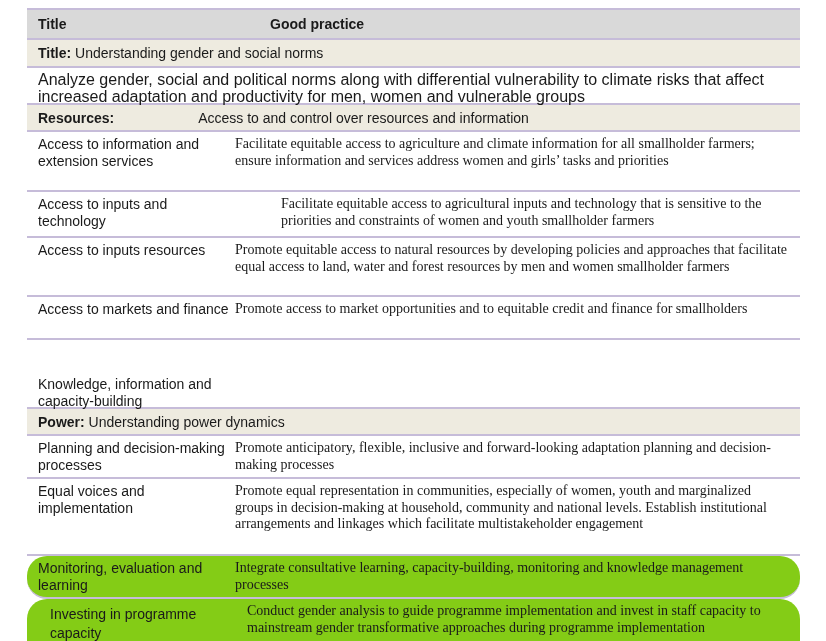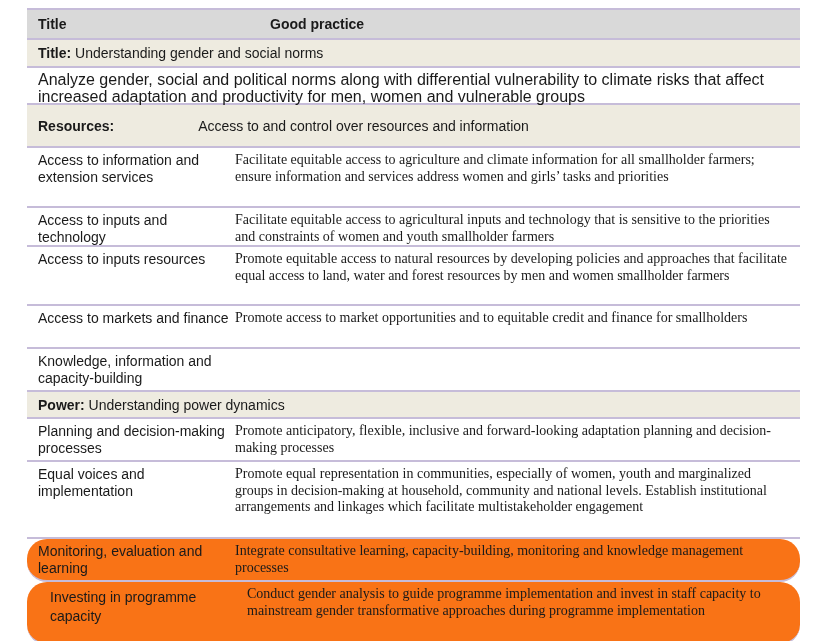--- a/index.html
+++ b/index.html
@@ -9,58 +9,58 @@
   .row { display: flex; border-bottom: 2px solid #c6bcd9; box-sizing: border-box; }
   .hdr { background: #d9d9d9; height: 30px; align-items: center; font-weight: bold; font-size: 14px; }
   .hdr .c1 { width: 220px; padding-left: 11px; }
   .hdr .c2 { padding-left: 12px; }
   .sec { background: #eeebe0; height: 28px; align-items: center; font-size: 14px; padding-left: 11px; }
   .sec b { font-weight: bold; }
   .full { padding: 4px 11px 3px 11px; font-size: 16px; line-height: 16.5px; }
   .dr { font-size: 14px; line-height: 16.5px; }
   .dr .c1 { width: 197px; padding: 4px 0 3px 11px; box-sizing: content-box; }
   .dr .c2 { flex: 1; padding: 4px 10px 3px 0; font-family: Liberation Serif, serif; }
-  .beige { background: #f97316; border-radius: 20px; }
+  .beige { background: #84cc16; border-radius: 20px; }
 </style>
 </head>
 <body>
 
 <div class="tbl">
   <div class="row hdr">
     <div class="c1">Title</div>
     <div class="c2">Good practice</div>
   </div>
 
   <div class="row sec">
     <b>Title:</b>&nbsp;<span>Understanding gender and social norms</span>
   </div>
   <div class="row full" style="height:37px;">
     <span>Analyze gender, social and political norms along with differential vulnerability to climate risks that affect increased adaptation and productivity for men, women and vulnerable groups</span>
   </div>
 
-  <div class="row sec" style="height:43px;gap:40px;">
+  <div class="row sec" style="height:27px;gap:40px;">
     <b>Resources:</b>&nbsp;<span>Access to and control over resources and information</span>
   </div>
   <div class="row dr" style="height:60px;justify-content:flex-end;">
     <div class="c1">Access to information and extension services</div>
     <div class="c2">Facilitate equitable access to agriculture and climate information for all smallholder farmers; ensure information and services address women and girls’ tasks and priorities</div>
   </div>
-  <div class="row dr" style="height:39px;">
+  <div class="row dr" style="height:46px;gap:46px;">
     <div class="c1">Access to inputs and technology</div>
     <div class="c2">Facilitate equitable access to agricultural inputs and technology that is sensitive to the priorities and constraints of women and youth smallholder farmers</div>
   </div>
   <div class="row dr" style="height:59px;">
     <div class="c1">Access to inputs resources</div>
     <div class="c2">Promote equitable access to natural resources by developing policies and approaches that facilitate equal access to land, water and forest resources by men and women smallholder farmers</div>
   </div>
   <div class="row dr" style="height:43px;">
     <div class="c1">Access to markets and finance</div>
     <div class="c2">Promote access to market opportunities and to equitable credit and finance for smallholders</div>
   </div>
-  <div class="row dr" style="height:43px;">
+  <div class="row dr" style="height:37px;margin-top:32px;">
     <div class="c1">Knowledge, information and capacity-building</div>
   </div>
 
   <div class="row sec" style="height:27px;">
     <b>Power:</b>&nbsp;<span>Understanding power dynamics</span>
   </div>
   <div class="row dr" style="height:43px;">
     <div class="c1">Planning and decision-making processes</div>
     <div class="c2">Promote anticipatory, flexible, inclusive and forward-looking adaptation planning and decision-making processes</div>
   </div>

